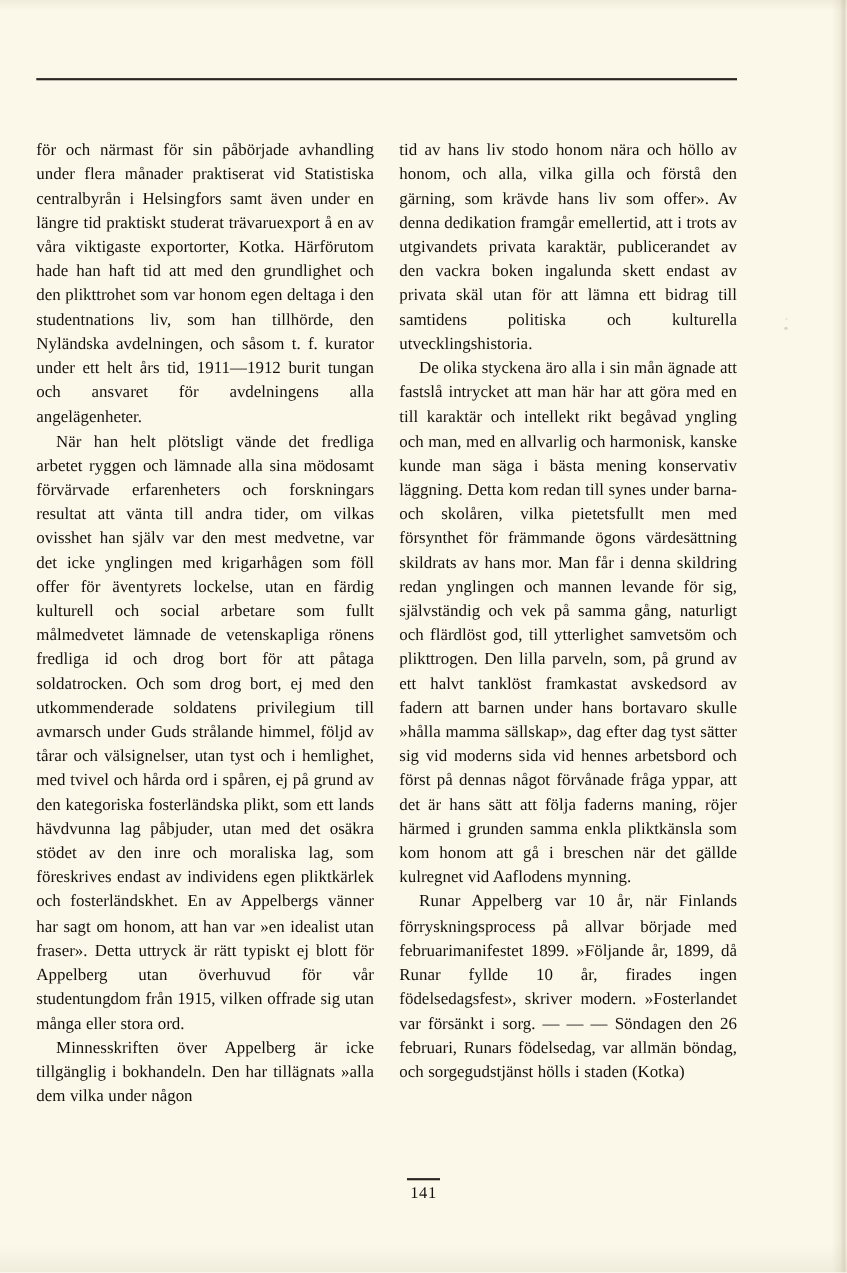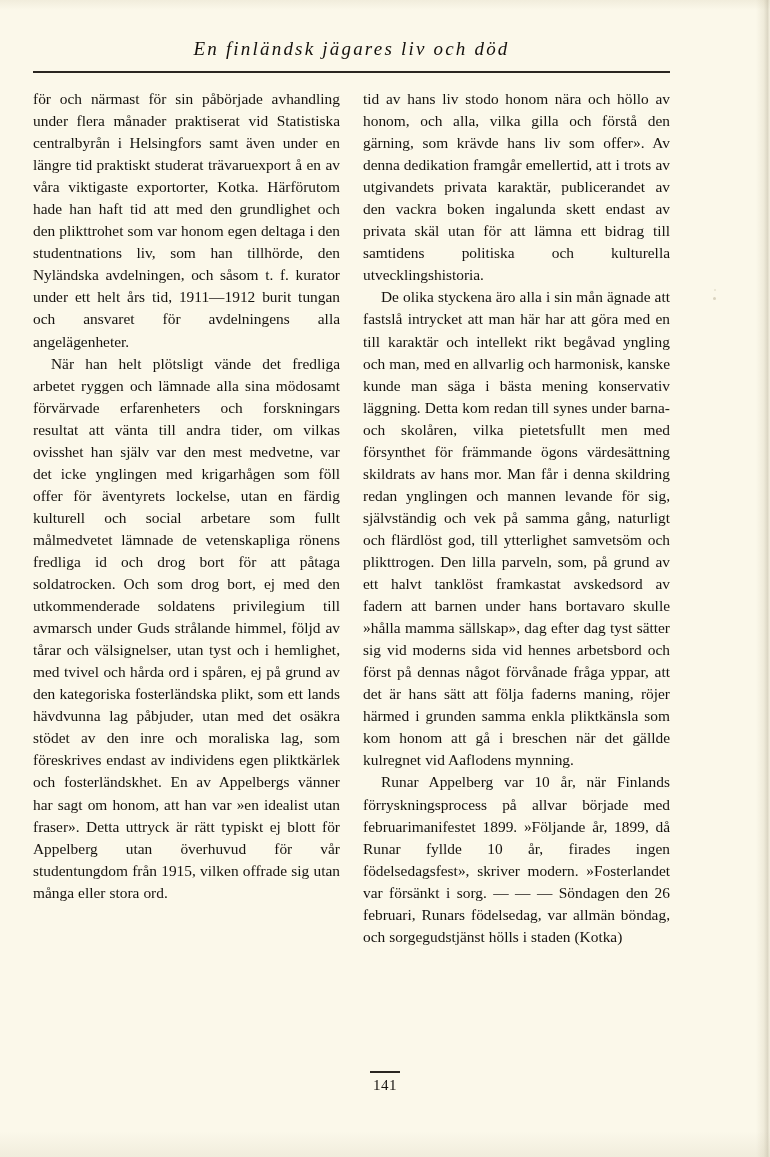--- a/index.html
+++ b/index.html
@@ -90,20 +90,21 @@
   .col {
     width: 307px;
     font-size: 15.4px;
     line-height: 22.05px;
     color: #15120e;
     text-align: justify;
     text-justify: inter-word;
     -webkit-hyphens: none;
     hyphens: none;
     word-spacing: 0.2px;
+    margin-top: 38px;
   }
   .col p {
     margin: 0;
     text-indent: 0;
   }
   .col p.indent {
     text-indent: 18px;
   }
   
   .col p { text-align: justify; }
@@ -132,29 +133,29 @@
 
 <div class="page">
 
   <div class="page-edge-top"></div>
   <div class="page-edge-right"></div>
   <div class="page-edge-bottom"></div>
 
   <div class="speck" style="left:713px; top:297px; width:3px; height:3px;"></div>
   <div class="speck" style="left:714px; top:289px; width:2px; height:2px; opacity:.35;"></div>
 
-  <div class="running-head">En finländsk jägares liv och död</div>
 
   <div class="head-rule"></div>
 
   <div class="columns">
 
     <div class="col">
       <p>för och närmast för sin påbörjade avhandling under flera månader praktiserat vid Statistiska centralbyrån i Helsingfors samt även under en längre tid praktiskt studerat trävaruexport å en av våra viktigaste exportorter, Kotka. Härförutom hade han haft tid att med den grundlighet och den plikttrohet som var honom egen deltaga i den studentnations liv, som han tillhörde, den Nyländska avdelningen, och såsom t. f. kurator under ett helt års tid, 1911—1912 burit tungan och ansvaret för avdelningens alla angelägenheter.</p>
       <p class="indent">När han helt plötsligt vände det fredliga arbetet ryggen och lämnade alla sina mödosamt förvärvade erfarenheters och forskningars resultat att vänta till andra tider, om vilkas ovisshet han själv var den mest medvetne, var det icke ynglingen med krigarhågen som föll offer för äventyrets lockelse, utan en färdig kulturell och social arbetare som fullt målmedvetet lämnade de vetenskapliga rönens fredliga id och drog bort för att påtaga soldatrocken. Och som drog bort, ej med den utkommenderade soldatens privilegium till avmarsch under Guds strålande himmel, följd av tårar och välsignelser, utan tyst och i hemlighet, med tvivel och hårda ord i spåren, ej på grund av den kategoriska fosterländska plikt, som ett lands hävdvunna lag påbjuder, utan med det osäkra stödet av den inre och moraliska lag, som föreskrives endast av individens egen pliktkärlek och fosterländskhet. En av Appelbergs vänner har sagt om honom, att han var »en idealist utan fraser». Detta uttryck är rätt typiskt ej blott för Appelberg utan överhuvud för vår studentungdom från 1915, vilken offrade sig utan många eller stora ord.</p>
+      <p class="indent">Minnesskriften över Appelberg är icke tillgänglig i bokhandeln. Den har tillägnats »alla dem vilka under någon</p>
     </div>
 
     <div class="col">
       <p>tid av hans liv stodo honom nära och höllo av honom, och alla, vilka gilla och förstå den gärning, som krävde hans liv som offer».  Av denna dedikation framgår emellertid, att i trots av utgivandets privata karaktär, publicerandet av den vackra boken ingalunda skett endast av privata skäl utan för att lämna ett bidrag till samtidens politiska och kulturella utvecklingshistoria.</p>
       <p class="indent">De olika styckena äro alla i sin mån ägnade att fastslå intrycket att man här har att göra med en till karaktär och intellekt rikt begåvad yngling och man, med en allvarlig och harmonisk, kanske kunde man säga i bästa mening konservativ läggning.  Detta kom redan till synes under barna- och skolåren, vilka pietetsfullt men med försynthet för främmande ögons värdesättning skildrats av hans mor.  Man får i denna skildring redan ynglingen och mannen levande för sig, självständig och vek på samma gång, naturligt och flärdlöst god, till ytterlighet samvetsöm och plikttrogen. Den lilla parveln, som, på grund av ett halvt tanklöst framkastat avskedsord av fadern att barnen under hans bortavaro skulle »hålla mamma sällskap», dag efter dag tyst sätter sig vid moderns sida vid hennes arbetsbord och först på dennas något förvånade fråga yppar, att det är hans sätt att följa faderns maning, röjer härmed i grunden samma enkla pliktkänsla som kom honom att gå i breschen när det gällde kulregnet vid Aaflodens mynning.</p>
       <p class="indent">Runar Appelberg var 10 år, när Finlands förryskningsprocess på allvar började med februarimanifestet 1899. »Följande år, 1899, då Runar fyllde 10 år, firades ingen födelsedagsfest», skriver modern.  »Fosterlandet var försänkt i sorg. — — — Söndagen den 26 februari, Runars födelsedag, var allmän böndag, och sorgegudstjänst hölls i staden (Kotka)</p>
     </div>
 
   </div>
 

